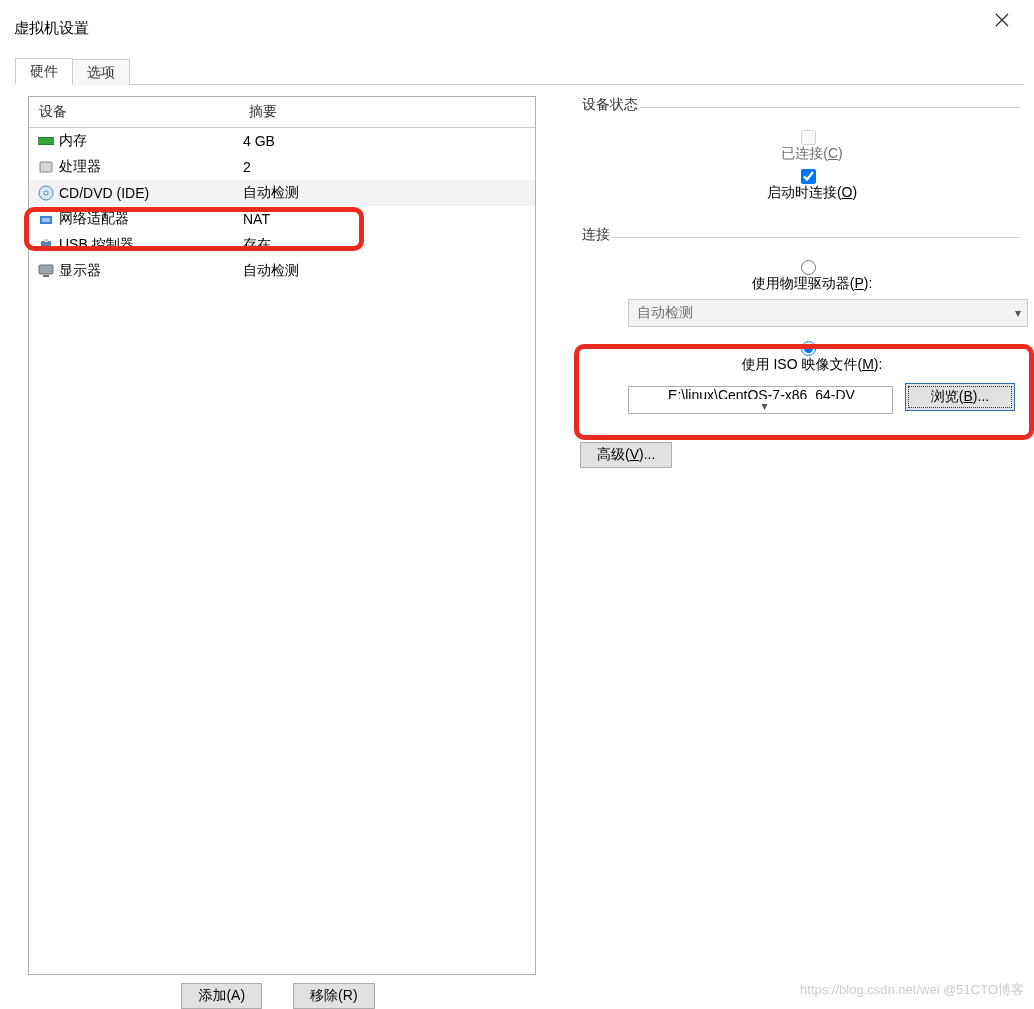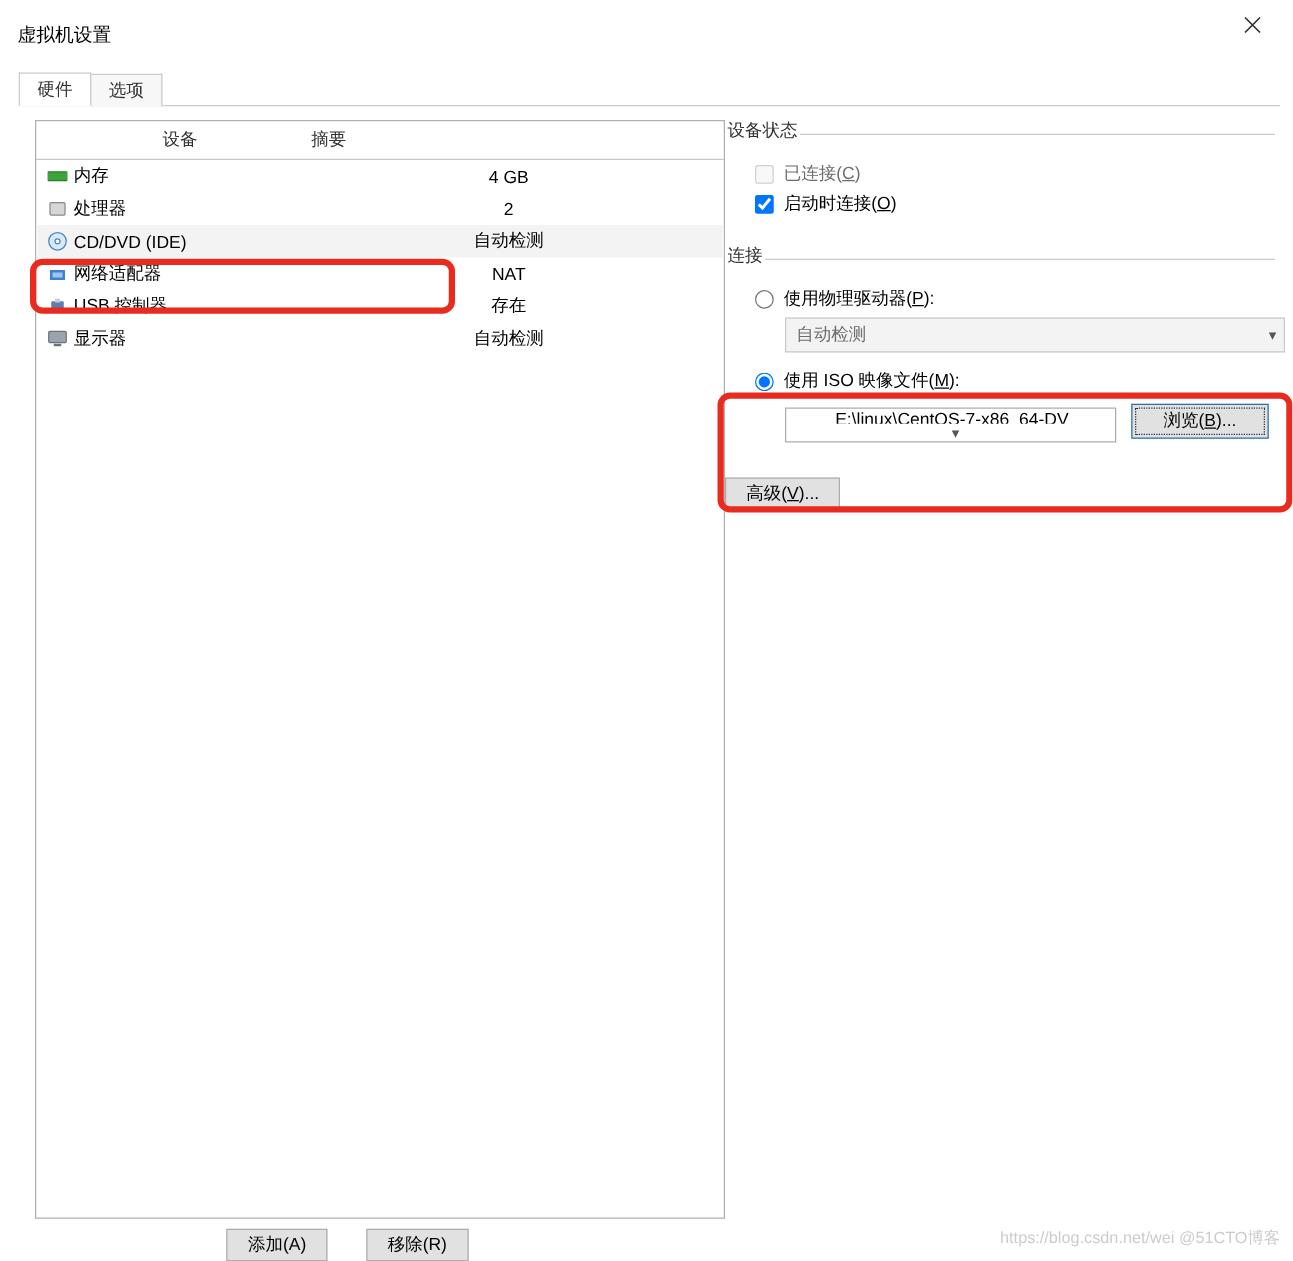--- a/index.html
+++ b/index.html
@@ -64,25 +64,24 @@
 }
 .content {
   position:absolute;
   top:96px;
   left:28px; right:0;
   bottom:0;
 }
 .devpanel {
   position:absolute;
   left:0; top:0;
-  width:552px;
+  width:508px;
   bottom:34px;
   border:1px solid #b0b0b0;
   background:#fff;
-  text-align:center;
 }
 .devpanel .header {
   display:flex;
   padding:6px 10px 6px 10px;
   border-bottom:1px solid #c8c8c8;
   color:#333;
 }
 .devpanel .header .col1 { width:210px; }
 .devpanel .row {
   display:flex;
@@ -143,20 +142,21 @@
   left:0; right:0;
   top:11px;
   z-index:1;
 }
 .fieldset .body {
   padding:10px 0 0 24px;
 }
 .check, .radio {
   display:flex; align-items:center;
   margin:6px 0;
+  flex-direction:column;
 }
 .check input, .radio input {
   width:15px; height:15px;
   margin-right:8px;
 }
 .underline { text-decoration: underline; }
 .disabled-label { color:#6d6d6d; }
 .combo {
   border:1px solid #adadad;
   background:#fff;

